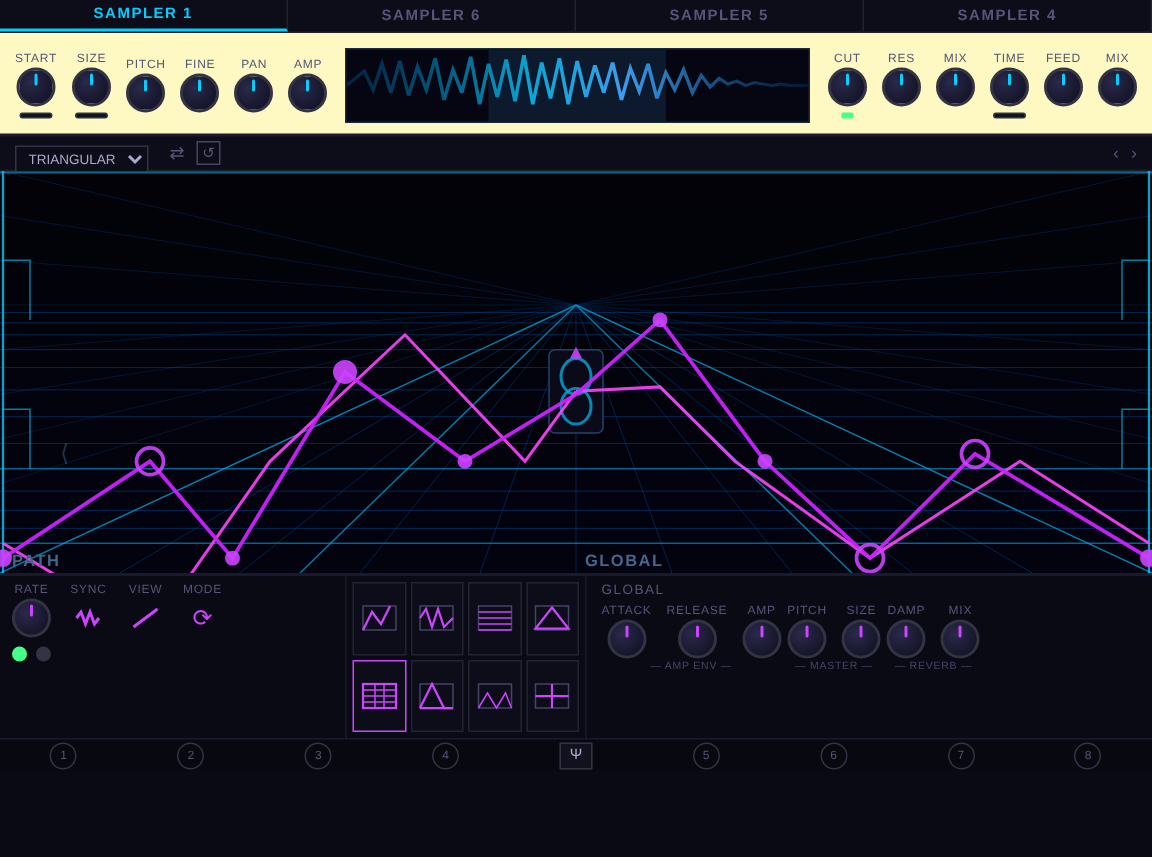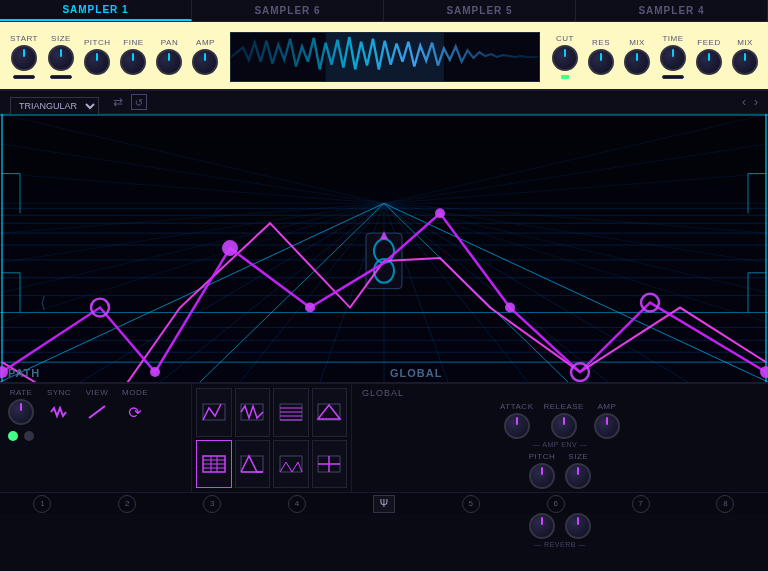--- a/index.html
+++ b/index.html
@@ -164,21 +164,21 @@
       border-bottom: 2px solid #1a1a2e;
       overflow: hidden;
     }
     .viz-canvas {
       width: 100%;
       height: 100%;
     }
 
     
     .path-section {
-      width: 192px;
+      width: 231px;
       border-right: 1px solid #1a1a2e;
       padding: 4px 8px;
     }
     .section-label {
       font-size: 9px;
       color: #557;
       letter-spacing: 1px;
       margin-bottom: 4px;
     }
     .path-controls {
@@ -289,21 +289,21 @@
 
     
     .hdr-knobs {
       display: flex;
       gap: 10px;
       align-items: center;
     }
     .hdr-right-knobs {
       display: flex;
       gap: 10px;
-      align-items: center;
+      align-items: flex-start;
     }
 
     .triangular-select {
       background: #0d0d1a;
       border: 1px solid #334;
       color: #aac;
       font-size: 9px;
       padding: 2px 4px;
       margin-top: 8px;
     }
@@ -682,21 +682,21 @@
         <g stroke="#cc44ff" stroke-width="1.5" fill="none">
           <line x1="4" y1="12" x2="26" y2="12"></line>
           <line x1="15" y1="4" x2="15" y2="20"></line>
         </g>
           </svg>
       </div>
     </div>
 
     <div class="global-section">
       <div class="section-label">GLOBAL</div>
-      <div style="display:flex;gap:4px;flex-direction:column;">
+      <div style="display:flex;gap:4px;">
 
         <div style="display:flex;flex-direction:column;align-items:center;gap:2px;">
           <div style="display:flex;gap:10px;align-items:flex-end;">
             <div class="knob-group">
               <span class="knob-label">ATTACK</span>
               <div class="knob purple"></div>
             </div>
             <div class="knob-group">
               <span class="knob-label">RELEASE</span>
               <div class="knob purple"></div>

